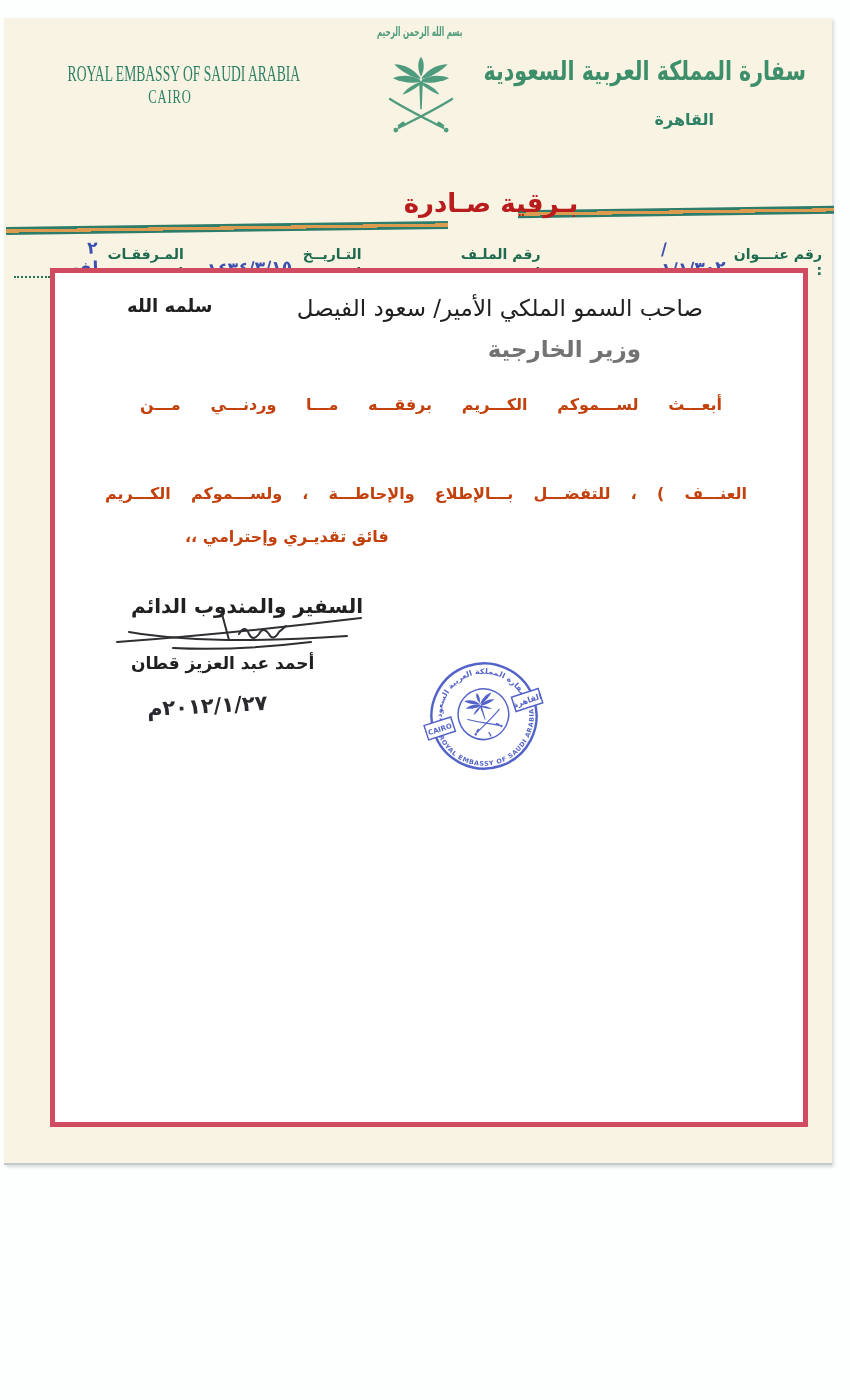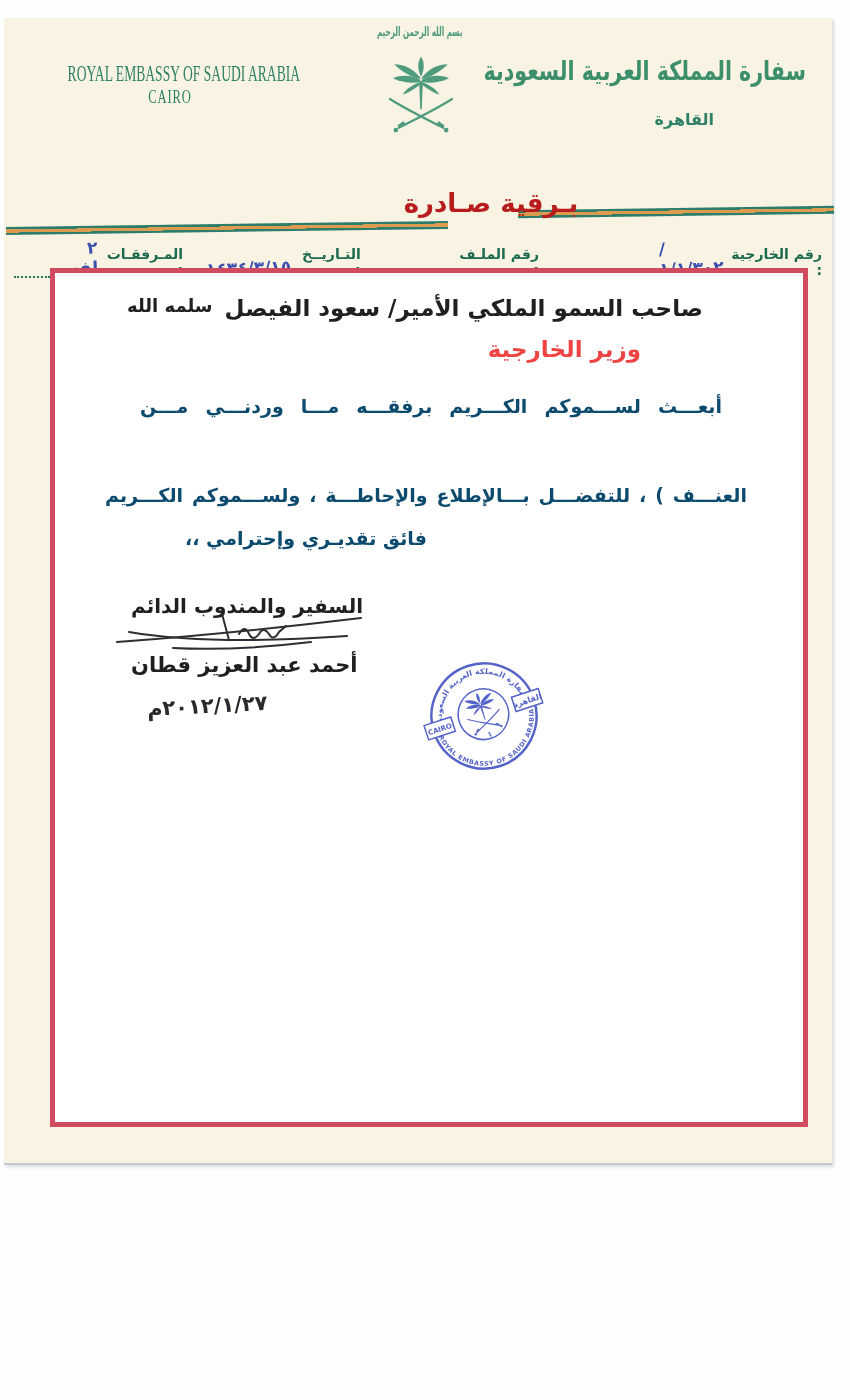--- a/index.html
+++ b/index.html
@@ -30,32 +30,32 @@
             align-items:flex-end;gap:7px;font-size:14px;font-weight:bold;color:#1d6a50;}
   .hand{color:#3b4fae;font-size:17px;font-weight:bold;transform:rotate(-2deg);}
   .hand-visual{direction:ltr;unicode-bidi:bidi-override;}
   .dots{display:inline-block;border-bottom:2px dotted #2a7257;height:13px;}
   .d60{width:118px;} .d90{width:92px;} .d36{width:40px;}
   
   .frame{position:absolute;left:46px;top:250px;width:748px;height:849px;background:#fff;
          border:5px solid #d04b60;}
   .frame *{position:absolute;}
   .sal{top:22px;left:0;right:0;height:36px;direction:rtl;color:#202022;}
-  .sal .who{right:100px;font-weight:bold;font-size:23px;white-space:nowrap;}
+  .sal .who{right:100px;font-weight:normal;font-size:23px;white-space:nowrap;}
   .sal .bless{left:72px;font-weight:bold;font-size:18px;}
-  .sal2{top:63px;right:162px;font-weight:bold;font-size:23px;color:#ef4444;direction:rtl;}
-  .bl{direction:rtl;font-weight:bold;font-size:19px;color:#0c4a6e;white-space:nowrap;
+  .sal2{top:63px;right:162px;font-weight:bold;font-size:23px;color:#737373;direction:rtl;}
+  .bl{direction:rtl;font-weight:bold;font-size:16px;color:#c2410c;white-space:nowrap;
       text-align:justify;text-align-last:justify;}
   .bl1{top:122px;right:81px;left:85px;}
   .bl2{top:167px;right:56px;left:50px;}
   .bl3{top:211px;right:56px;left:50px;}
   .bl4{top:254px;left:130px;text-align:right;text-align-last:right;}
   .sig-title{top:321px;left:76px;font-weight:bold;font-size:20px;color:#202022;direction:rtl;}
   .sig-svg{top:335px;left:56px;}
-  .sig-name{top:380px;left:76px;font-weight:bold;font-size:21px;color:#202022;direction:rtl;}
+  .sig-name{top:380px;left:76px;font-weight:bold;font-size:17px;color:#202022;direction:rtl;}
   .sig-date{top:421px;left:92px;font-size:21px;font-weight:bold;color:#2a2a2e;
             letter-spacing:2px;transform:rotate(-3deg);}
   .stamp-wrap{top:382px;left:368px;width:122px;height:122px;transform:rotate(-18deg);opacity:.92;}
   .hidden-defs{position:absolute;width:0;height:0;overflow:hidden;}
 </style>
 </head>
 <body>
 
 <svg class="hidden-defs" aria-hidden="true">
   <symbol id="palm-emblem" viewBox="0 0 100 112">
@@ -96,21 +96,21 @@
   </svg>
 
   <div class="hdr-ar">سفارة المملكة العربية السعودية</div>
   <div class="hdr-city">القاهرة</div>
 
   <div class="stripe right"></div>
   <div class="stripe left"></div>
   <div class="banner-title">بـرقية صـادرة</div>
 
   <div class="form-row">
-    <span>رقم الخارجية :</span>
+    <span>رقم عنـــوان :</span>
     <span class="hand hand-visual">/١/١/٣٠٢</span>
     <span class="dots d60"></span>
     <span>رقم الملـف :</span>
     <span class="dots d90"></span>
     <span>التـاريــخ :</span>
     <span class="hand hand-visual">هـ١٤٣٤/٣/١٥</span>
     <span>المـرفقـات :</span>
     <span class="hand">٢ لفه</span>
     <span class="dots d36"></span>
   </div>

